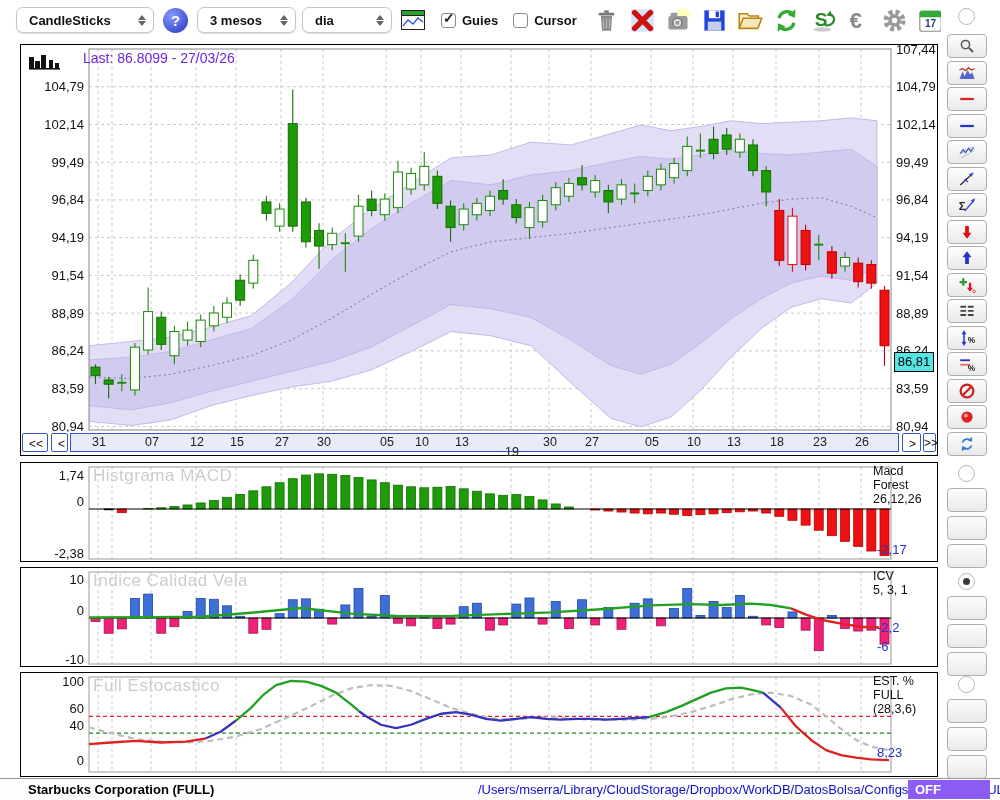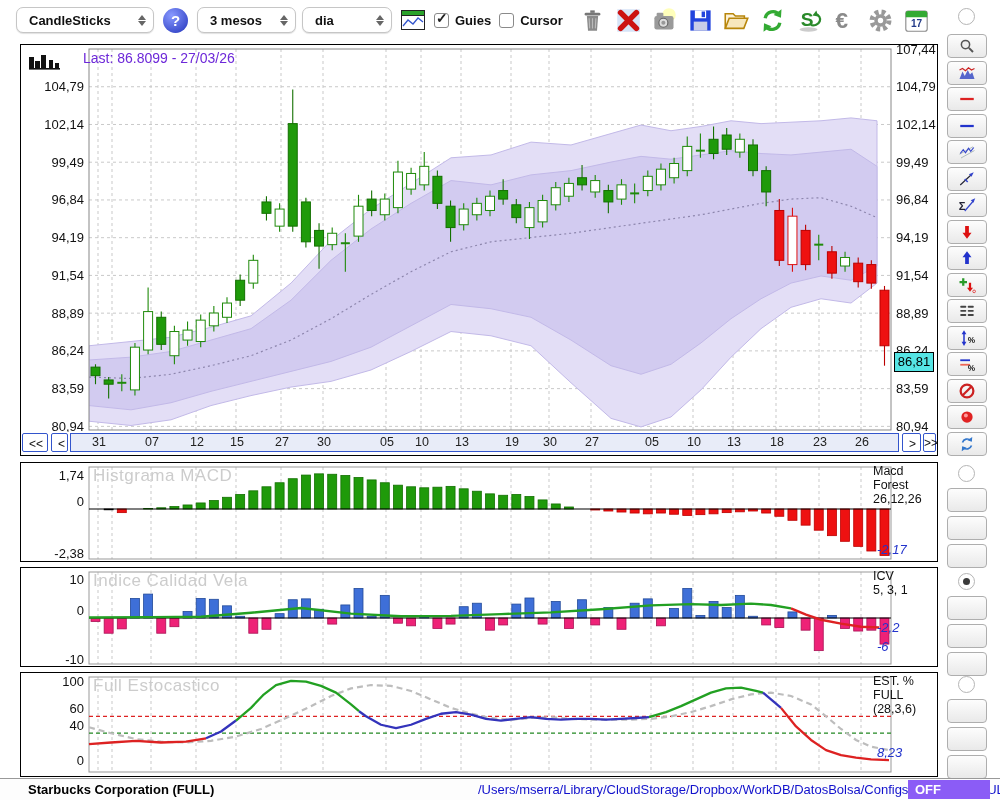--- a/index.html
+++ b/index.html
@@ -5,21 +5,21 @@
   html,body{margin:0;padding:0;}
   body{width:1000px;height:800px;position:relative;background:#fff;font-family:"Liberation Sans",sans-serif;overflow:hidden;}
   
   .toolbar{position:absolute;left:0;top:0;width:1000px;height:40px;display:flex;align-items:center;padding-left:16px;box-sizing:border-box;background:#fff;}
   .select{height:26px;border:1px solid #c6c6c6;border-radius:7px;background:#fff;display:flex;align-items:center;justify-content:space-between;padding:0 7px 0 12px;font-size:13px;font-weight:700;color:#111;box-shadow:0 1px 1px rgba(0,0,0,.12);box-sizing:border-box;}
   .chev{display:flex;flex-direction:column;gap:1px;margin-left:8px;}
   .chev i{width:0;height:0;border-left:4px solid transparent;border-right:4px solid transparent;}
   .chev i.u{border-bottom:5px solid #666;}
   .chev i.d{border-top:5px solid #666;}
   .help-btn{width:25px;height:25px;border-radius:50%;background:radial-gradient(circle at 35% 30%,#8899ff,#2233bb);color:#fff;font-weight:bold;text-align:center;line-height:25px;font-size:15px;margin:0 9px;}
-  .cbx{display:flex;align-items:center;gap:6px;font-size:13px;font-weight:700;color:#111;margin-left:8px;}
+  .cbx{display:flex;align-items:center;gap:6px;font-size:13px;font-weight:700;color:#111;margin-left:15px;}
   .box{width:15px;height:15px;border:1.5px solid #8a8a8a;border-radius:3px;background:#fff;position:relative;box-sizing:border-box;}
   .box.checked::after{content:"✓";position:absolute;top:-4px;left:1px;font-size:14px;color:#222;font-weight:bold;}
   .tool-icons{display:flex;gap:9px;margin-left:16px;align-items:center;}
   .ticon{width:27px;height:27px;}
   .ticon svg{width:100%;height:100%;}
   .close-x{position:absolute;right:8px;top:4px;font-size:13px;color:#777;}
   .mini-win{width:26px;height:22px;margin-left:8px;}
   
   #chartWindow{position:absolute;left:20px;top:44px;width:916px;height:410px;border:1px solid #000;background:#fff;}
   #chartWindow svg{position:absolute;left:0;top:0;}
@@ -30,21 +30,21 @@
   .navbtn{position:absolute;top:1px;height:19px;border:1.5px solid #3355cc;background:#fff;border-radius:2px;font-size:12px;color:#111;text-align:center;line-height:18px;box-sizing:border-box;cursor:default;}
   .navstrip{position:absolute;left:49px;top:1px;width:829px;height:19px;border:1.5px solid #3355cc;background:#e8ecf8;border-radius:0;box-sizing:border-box;}
   .navdate{position:absolute;top:1px;width:22px;text-align:center;font-size:12.5px;color:#222;}
   .panel{position:absolute;left:20px;width:916px;border:1px solid #000;background:#fff;}
   .panel svg{position:absolute;left:0;top:0;}
   #macdPanel{top:462px;height:98px;}
   #icvPanel{top:567px;height:98px;}
   #stochPanel{top:672px;height:103px;}
   .watermark{position:absolute;left:72px;top:3px;font-size:17px;color:#cccccc;letter-spacing:.5px;}
   .pname{position:absolute;left:852px;top:1px;font-size:12.5px;color:#111;line-height:14px;width:62px;}
-  .pval{position:absolute;left:856px;color:#2233cc;font-size:13px;font-style:italic;}
+  .pval{position:absolute;left:856px;color:#2233cc;font-size:13px;}
   
   #sidebar{position:absolute;left:941px;top:0;width:59px;height:800px;background:#fff;}
   .tbtn{position:absolute;left:6px;width:40px;height:24px;border:1px solid #aeaeae;border-radius:4px;background:linear-gradient(#fdfdfd,#e9e9e9);display:flex;align-items:center;justify-content:center;box-sizing:border-box;}
   .tbtn svg{width:20px;height:18px;}
   .radio{position:absolute;left:17px;width:17px;height:17px;border:1.5px solid #b5b5b5;border-radius:50%;background:#fff;box-sizing:border-box;}
   .radio.checked::after{content:"";position:absolute;left:3.5px;top:3.5px;width:7px;height:7px;border-radius:50%;background:#3a3a3a;}
   
   .statusbar{position:absolute;left:0;top:778px;width:1000px;height:22px;border-top:1px solid #999;background:#fdfdfd;font-size:13px;}
   .company{position:absolute;left:28px;top:3px;color:#000;font-weight:600;}
   .cfgpath{position:absolute;left:478px;top:3px;color:#1111cc;}
@@ -356,21 +356,21 @@
     <div class="navstrip" id="navStrip">
         <span class="navdate" style="left: 17px;">31</span>
         <span class="navdate" style="left: 70px;">07</span>
         <span class="navdate" style="left: 115px;">12</span>
         <span class="navdate" style="left: 155px;">15</span>
         <span class="navdate" style="left: 200px;">27</span>
         <span class="navdate" style="left: 242px;">30</span>
         <span class="navdate" style="left: 305px;">05</span>
         <span class="navdate" style="left: 340px;">10</span>
         <span class="navdate" style="left: 380px;">13</span>
-        <span class="navdate" style="left: 430px;">19</span>
+        <span class="navdate" style="left: 430px; margin-top: 10px;">19</span>
         <span class="navdate" style="left: 468px;">30</span>
         <span class="navdate" style="left: 510px;">27</span>
         <span class="navdate" style="left: 570px;">05</span>
         <span class="navdate" style="left: 612px;">10</span>
         <span class="navdate" style="left: 652px;">13</span>
         <span class="navdate" style="left: 695px;">18</span>
         <span class="navdate" style="left: 738px;">23</span>
         <span class="navdate" style="left: 780px;">26</span>
       </div>
     <button class="navbtn" style="left:881px;width:19px">&gt;</button>

